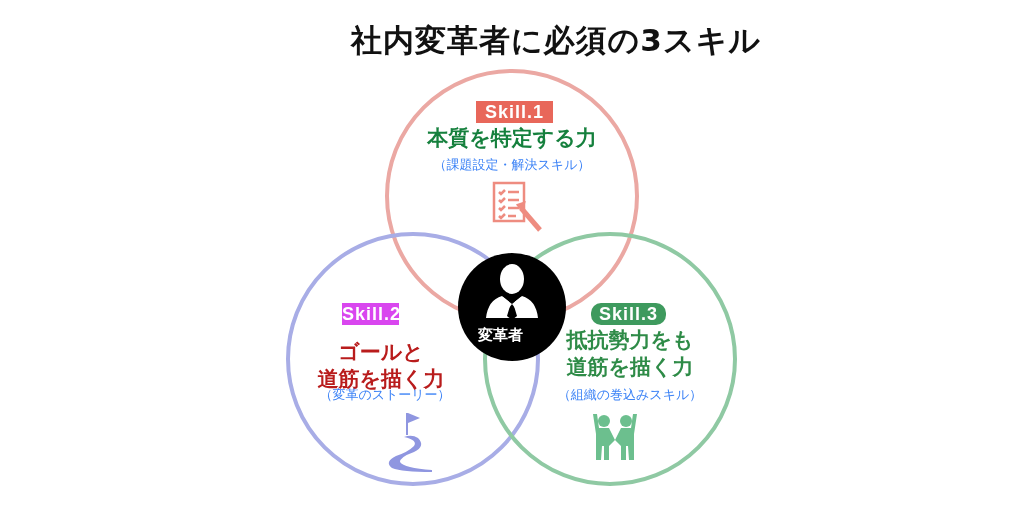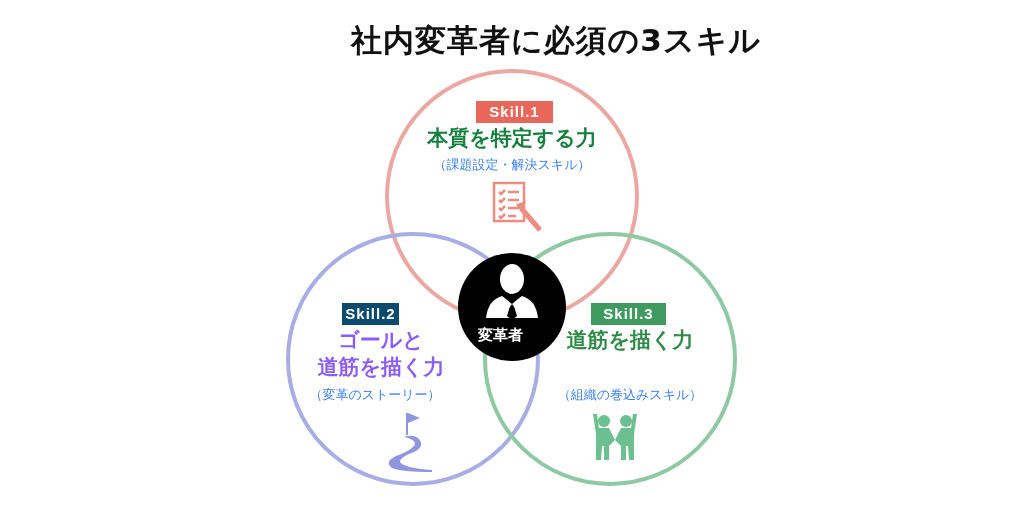--- a/index.html
+++ b/index.html
@@ -2,21 +2,21 @@
 <html><head>
 <meta charset="utf-8">
 <style>
   html, body { margin:0; padding:0; background:#ffffff; }
   body { width:1024px; height:517px; position:relative; overflow:hidden;
          font-family:"DejaVu Sans","Liberation Sans",sans-serif; }
   .title { position:absolute; left:0; width:1024px; top:20px; text-align:center;
            font-size:31px; font-weight:bold; color:#111; letter-spacing:1px;padding-left:44px; }
   svg.rings { position:absolute; left:0; top:0; }
   .badge { position:absolute; height:22px; line-height:22px; color:#fff;
-           font-weight:bold; font-size:15px; text-align:center; letter-spacing:1px;
+           font-weight:bold; font-size:18px; text-align:center; letter-spacing:1px;
            font-family:"Liberation Sans","DejaVu Sans",sans-serif; }
   .head { position:absolute; text-align:center; font-weight:bold; font-size:21px; line-height:27px; }
   .sub { position:absolute; text-align:center; font-size:13px; color:#3b82f6; }
   .center-label { position:absolute; left:478px; top:326px; width:68px; 
                   color:#fff; font-size:15px; font-weight:bold; }
 </style>
 </head>
 <body>
 
 <div class="title">社内変革者に必須の3スキル</div>
@@ -59,26 +59,27 @@
     <path d="M637 414 L633 414 L631 428 L621 428 L615 440 L621 446 L621 460 L626 460 L626 446 L628 446 L629 460 L634 460 L634 434 Z"></path>
   </g>
 </svg>
 
 <div class="badge" style="left:476px; top:101px; width:77px; background:#E8675A;">Skill.1</div>
 <div class="head" style="left:392px; top:125px; width:240px; color:#15803d;">
   <div>本質を特定する力</div>
 </div>
 <div class="sub" style="left:412px; top:156px; width:200px;">（課題設定・解決スキル）</div>
 
-<div class="badge" style="left:342px; top:303px; width:57px; background:#0c4a6e;">Skill.2</div>
-<div class="head" style="left:301px; top:327px; width:160px; color:#8b5cf6;">
+<div class="badge" style="left:342px; top:303px; width:57px; background:#d946ef;">Skill.2</div>
+<div class="head" style="left:301px; top:339px; width:160px; color:#b91c1c;">
   <div>ゴールと</div>
   <div>道筋を描く力</div>
 </div>
-<div class="sub" style="left:300px; top:386px; width:150px;">（変革のストーリー）</div>
+<div class="sub" style="left:310px; top:386px; width:150px;">（変革のストーリー）</div>
 
-<div class="badge" style="left:591px; top:303px; width:75px; background:#3E9A5E;">Skill.3</div>
+<div class="badge" style="left:591px; top:303px; width:75px; background:#3E9A5E;border-radius:10px;">Skill.3</div>
 <div class="head" style="left:548px; top:327px; width:164px; color:#2E8B47;">
+  <div>抵抗勢力をも</div>
   <div>道筋を描く力</div>
 </div>
 <div class="sub" style="left:550px; top:386px; width:160px;">（組織の巻込みスキル）</div>
 
 <div class="center-label">変革者</div>
 
 </body></html>

